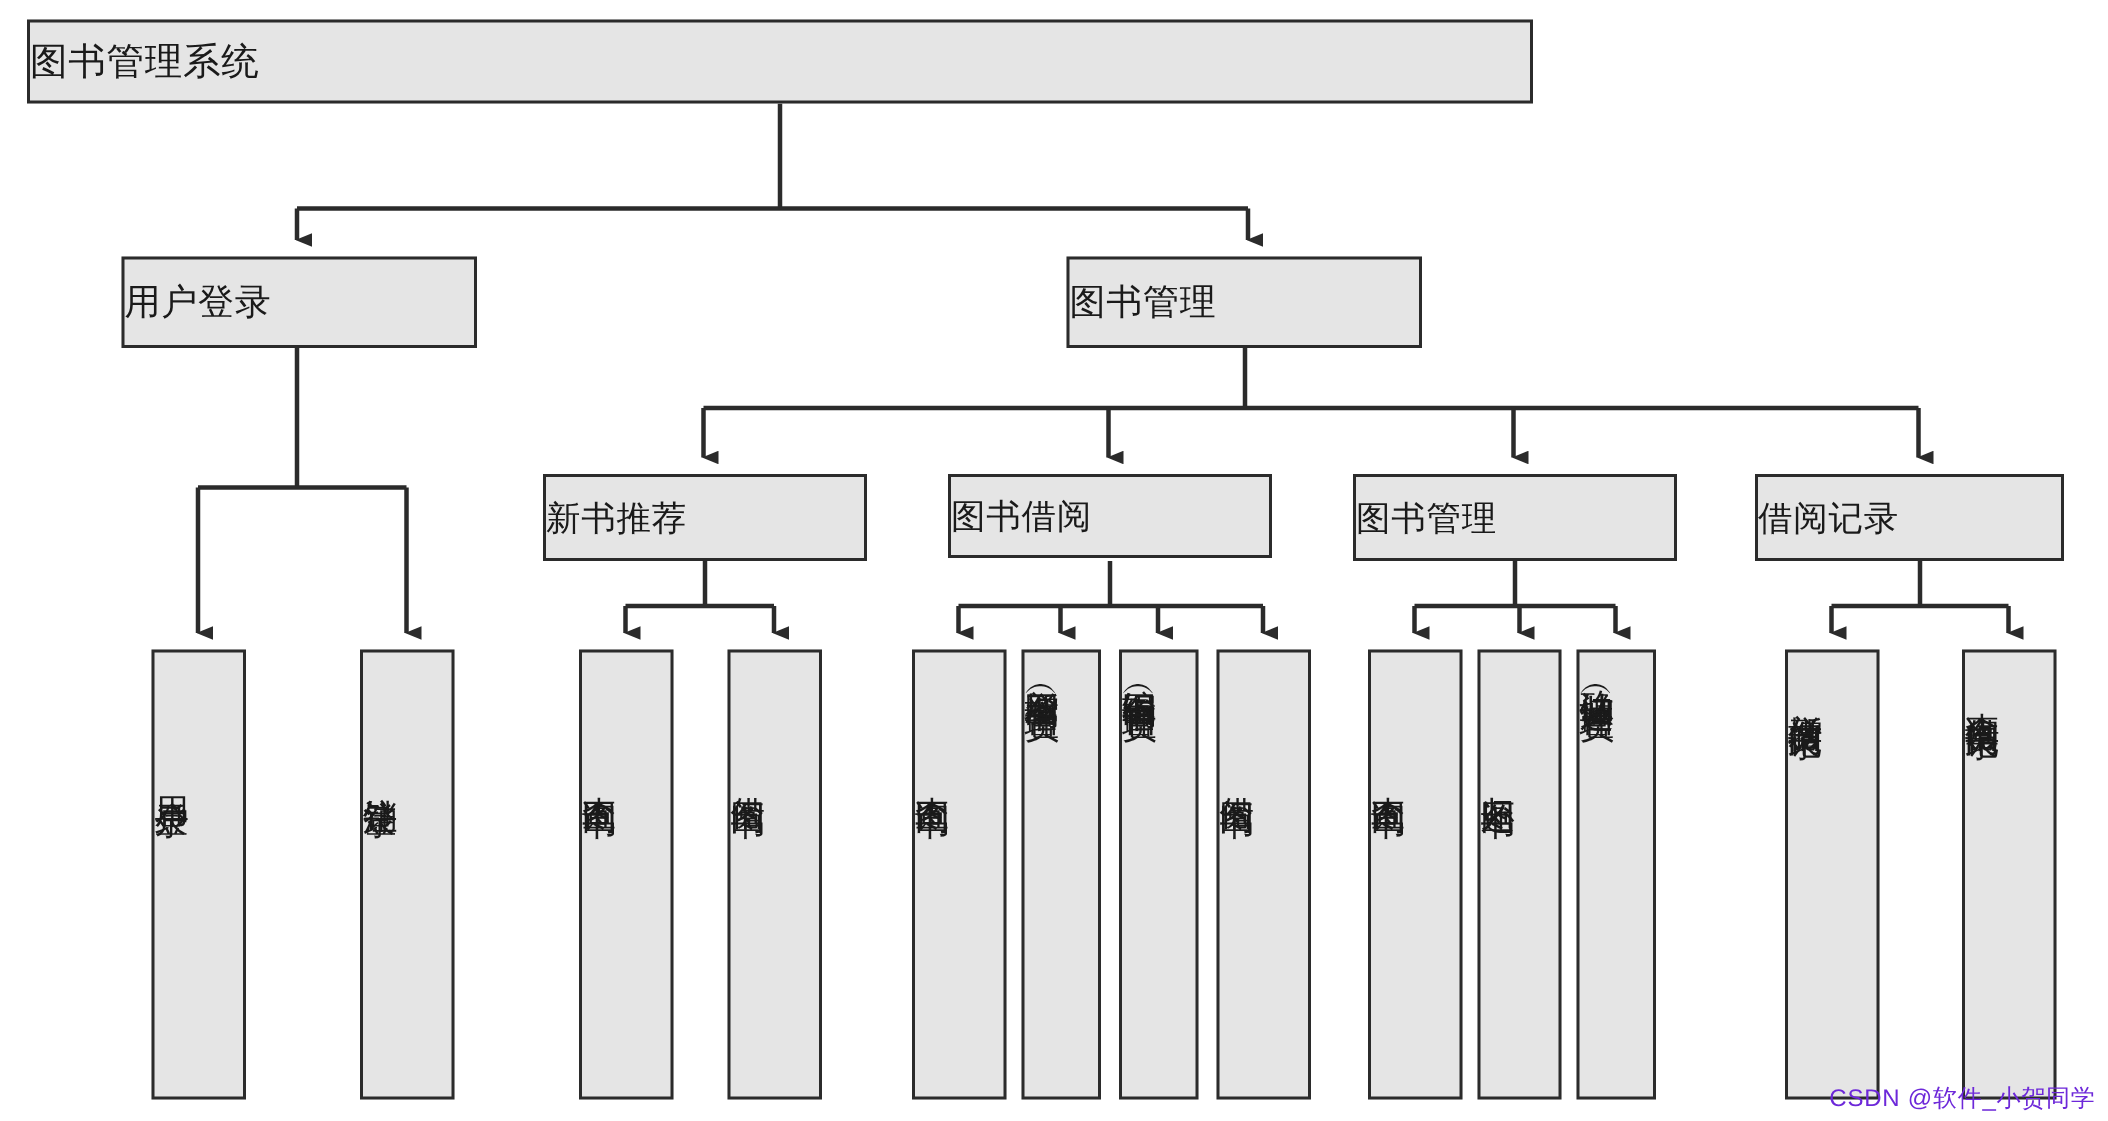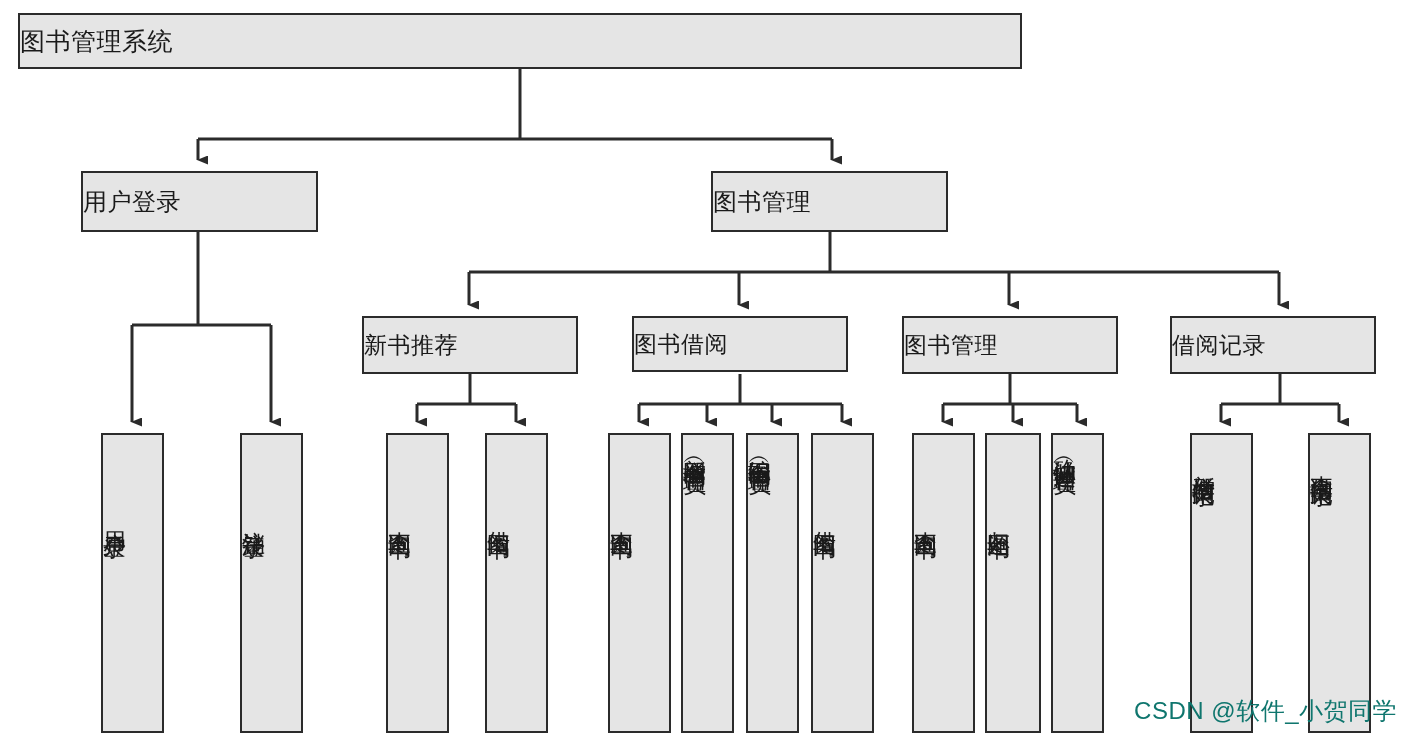--- a/index.html
+++ b/index.html
@@ -58,23 +58,23 @@
   }
   .node.leaf.pad-top {
     padding-top: 78px;
   }
   .node.leaf.pad-top2 {
     padding-top: 22px;
   }
   .watermark {
     position: absolute;
     right: 8px;
-    bottom: 20px;
-    font-size: 24px;
-    color: #0f766e;
+    bottom: 4px;
+    font-size: 16px;
+    color: #6d28d9;
     white-space: nowrap;
     letter-spacing: 0.5px;
   }
 </style>
 </head>
 <body>
 
 <div id="canvas">
 
   <svg id="edges" viewBox="0 0 1405 747" width="1405" height="747" xmlns="http://www.w3.org/2000/svg">

